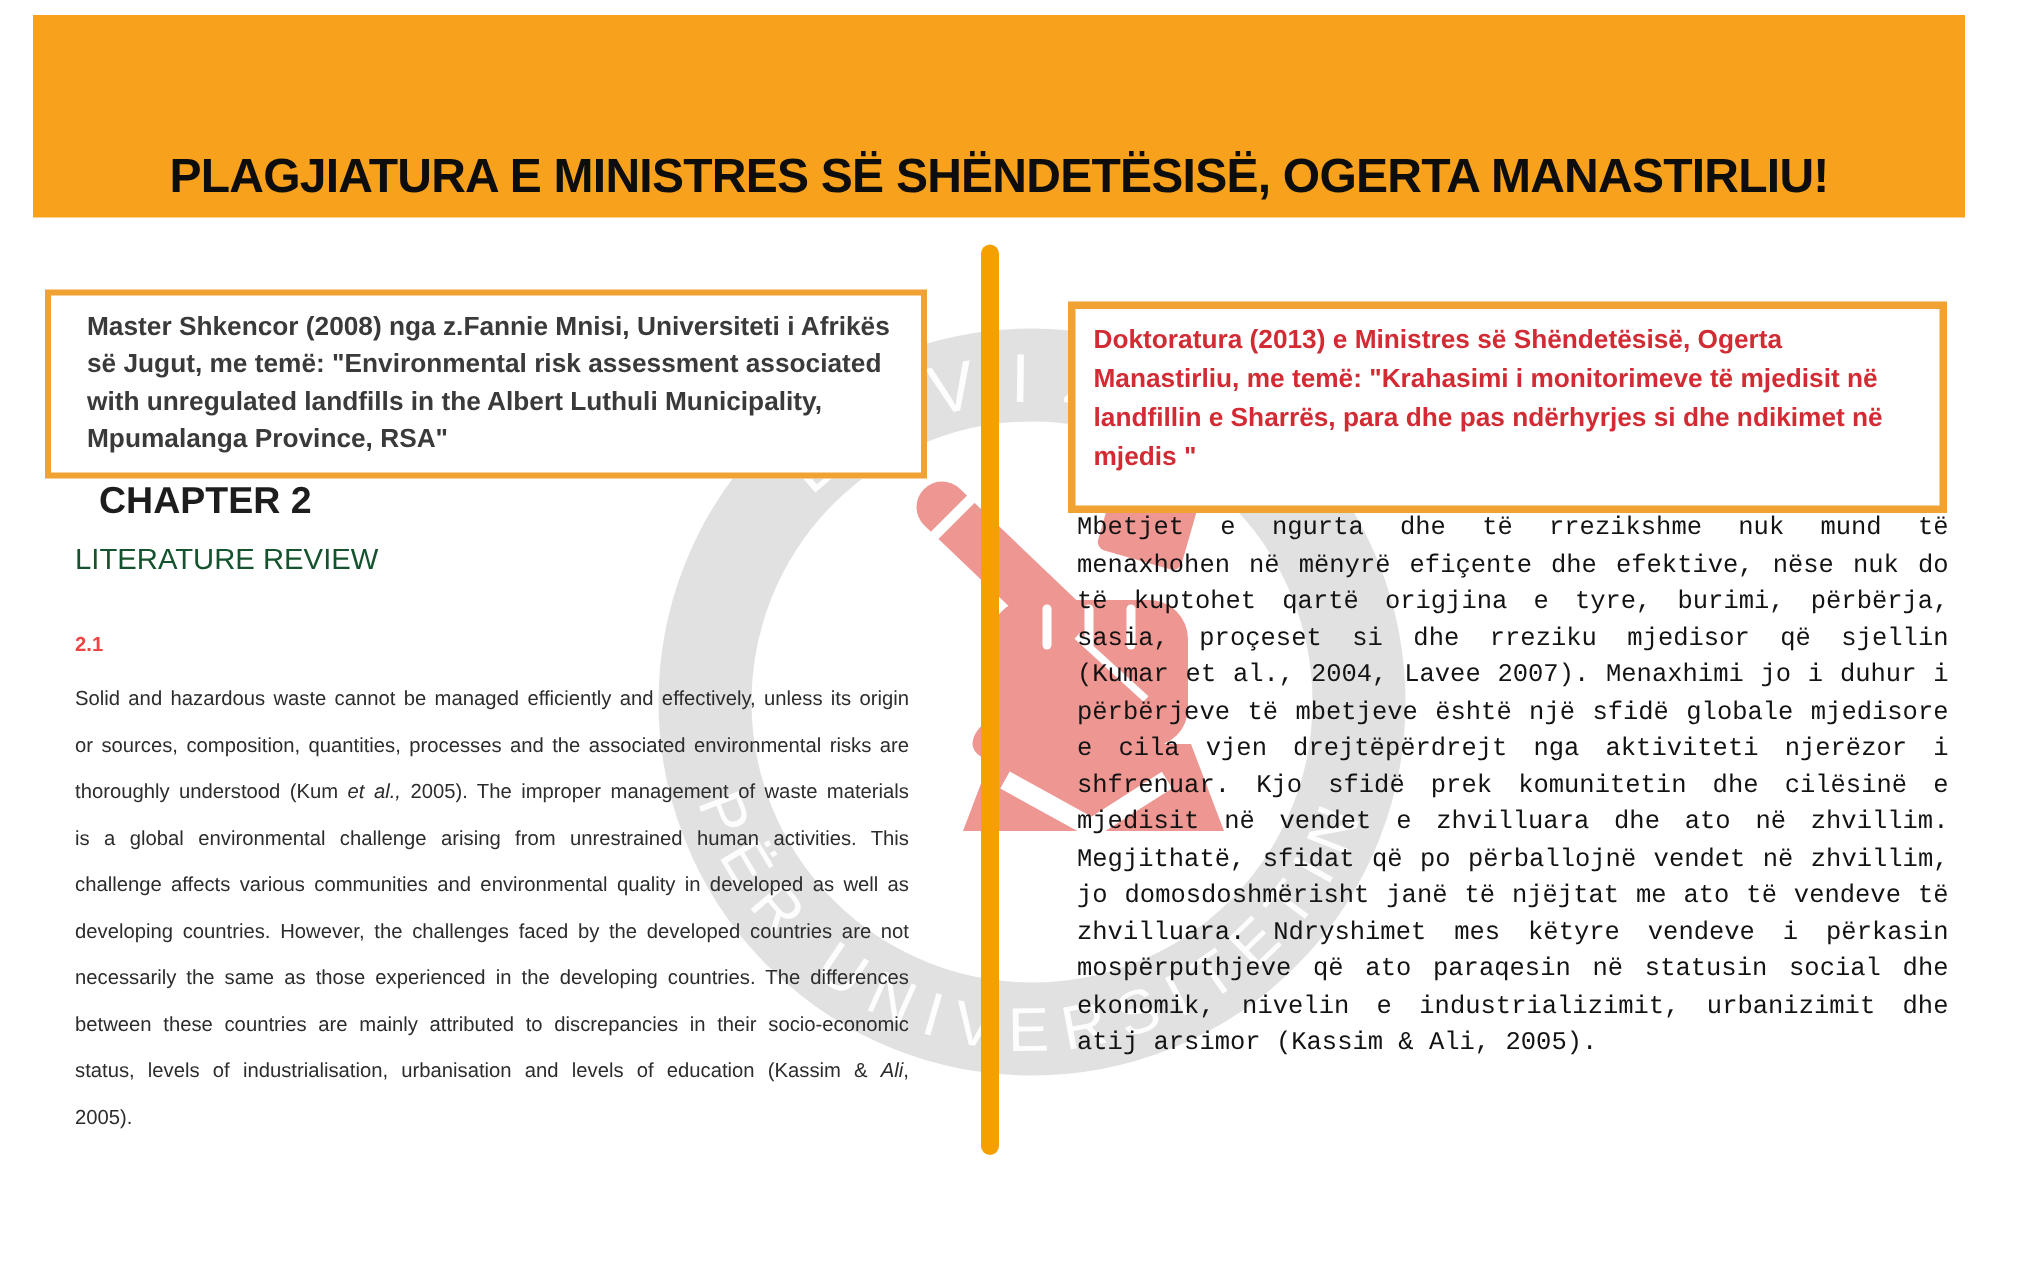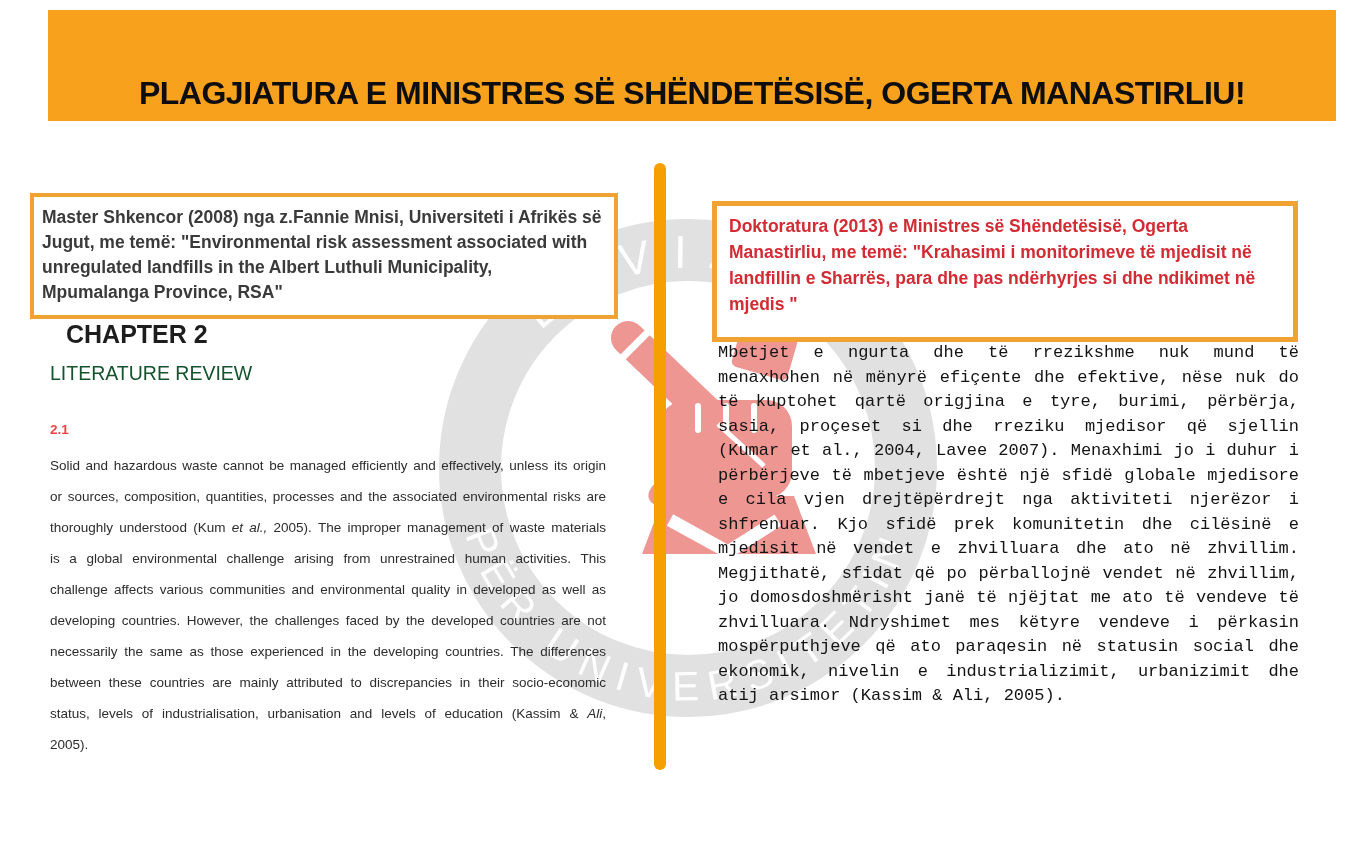--- a/index.html
+++ b/index.html
@@ -2,21 +2,21 @@
 <html style="--page-bg: #FFFFFF; --banner-bg: #F8A11D; --banner-text: #0D0D0D; --box-border: #F0A232; --divider: #F5A000; --red-text: #D22B34; --left-box-text: #3A3A3A; --doc-text: #2C2C2C; --serif-text: #131313; --ring: #D8D8D8; --ring-letters: #FFFFFF; --fist: #EC8480;"><head>
 <meta charset="utf-8">
 <style>
   html,body{margin:0;padding:0;}
   body{
     width:1350px;height:843px;position:relative;overflow:hidden;
     background:var(--page-bg,#fff);
     font-family:"Liberation Sans",sans-serif;
   }
   .banner{
-    position:absolute;left:48px;top:10px;width:1288px;height:111px;
+    position:absolute;left:22px;top:10px;width:1288px;height:135px;
     background:var(--banner-bg,#F8A11D);
     display:flex;align-items:flex-end;justify-content:center;
     overflow:hidden;
   }
   .banner h1{
     margin:0 0 9px 0;font-size:32px;font-weight:bold;white-space:nowrap;
     letter-spacing:-0.5px;color:var(--banner-text,#0d0d0d);
   }
   .watermark{position:absolute;left:408px;top:188px;width:560px;height:560px;z-index:1;}
   .wm-ring{fill:none;stroke:var(--ring,#D8D8D8);stroke-width:62;opacity:0.78;}
@@ -33,21 +33,21 @@
   .divider{
     position:absolute;left:654px;top:163px;width:12px;height:607px;
     background:var(--divider,#F5A000);border-radius:6px;z-index:2;
   }
   .source-box{
     position:absolute;background:#fff;box-sizing:border-box;z-index:3;
   }
   .source-box p{margin:0;font-weight:bold;}
   .source-left{
     left:30px;top:193px;width:588px;min-height:116px;
-    border:4px solid var(--box-border,#F0A232);padding:8px 12px 10px 8px;
+    border:4px solid var(--box-border,#F0A232);padding:8px 12px 10px 24px;
   }
   .source-left p{font-size:17.5px;line-height:25px;color:var(--left-box-text,#3a3a3a);}
   .source-right{
     left:712px;top:201px;width:586px;min-height:89px;
     border:5px solid var(--box-border,#F0A232);padding:7px 12px 20px 12px;
   }
   .source-right p{font-size:17.5px;line-height:26px;color:var(--red-text,#D22B34);}
   .doc{position:absolute;z-index:2;}
   .doc-left{left:50px;top:320px;width:556px;color:var(--doc-text,#2c2c2c);}
   .doc-left h2{margin:0 0 14px 16px;font-size:25px;line-height:28px;font-weight:bold;color:#1d1d1d;}

